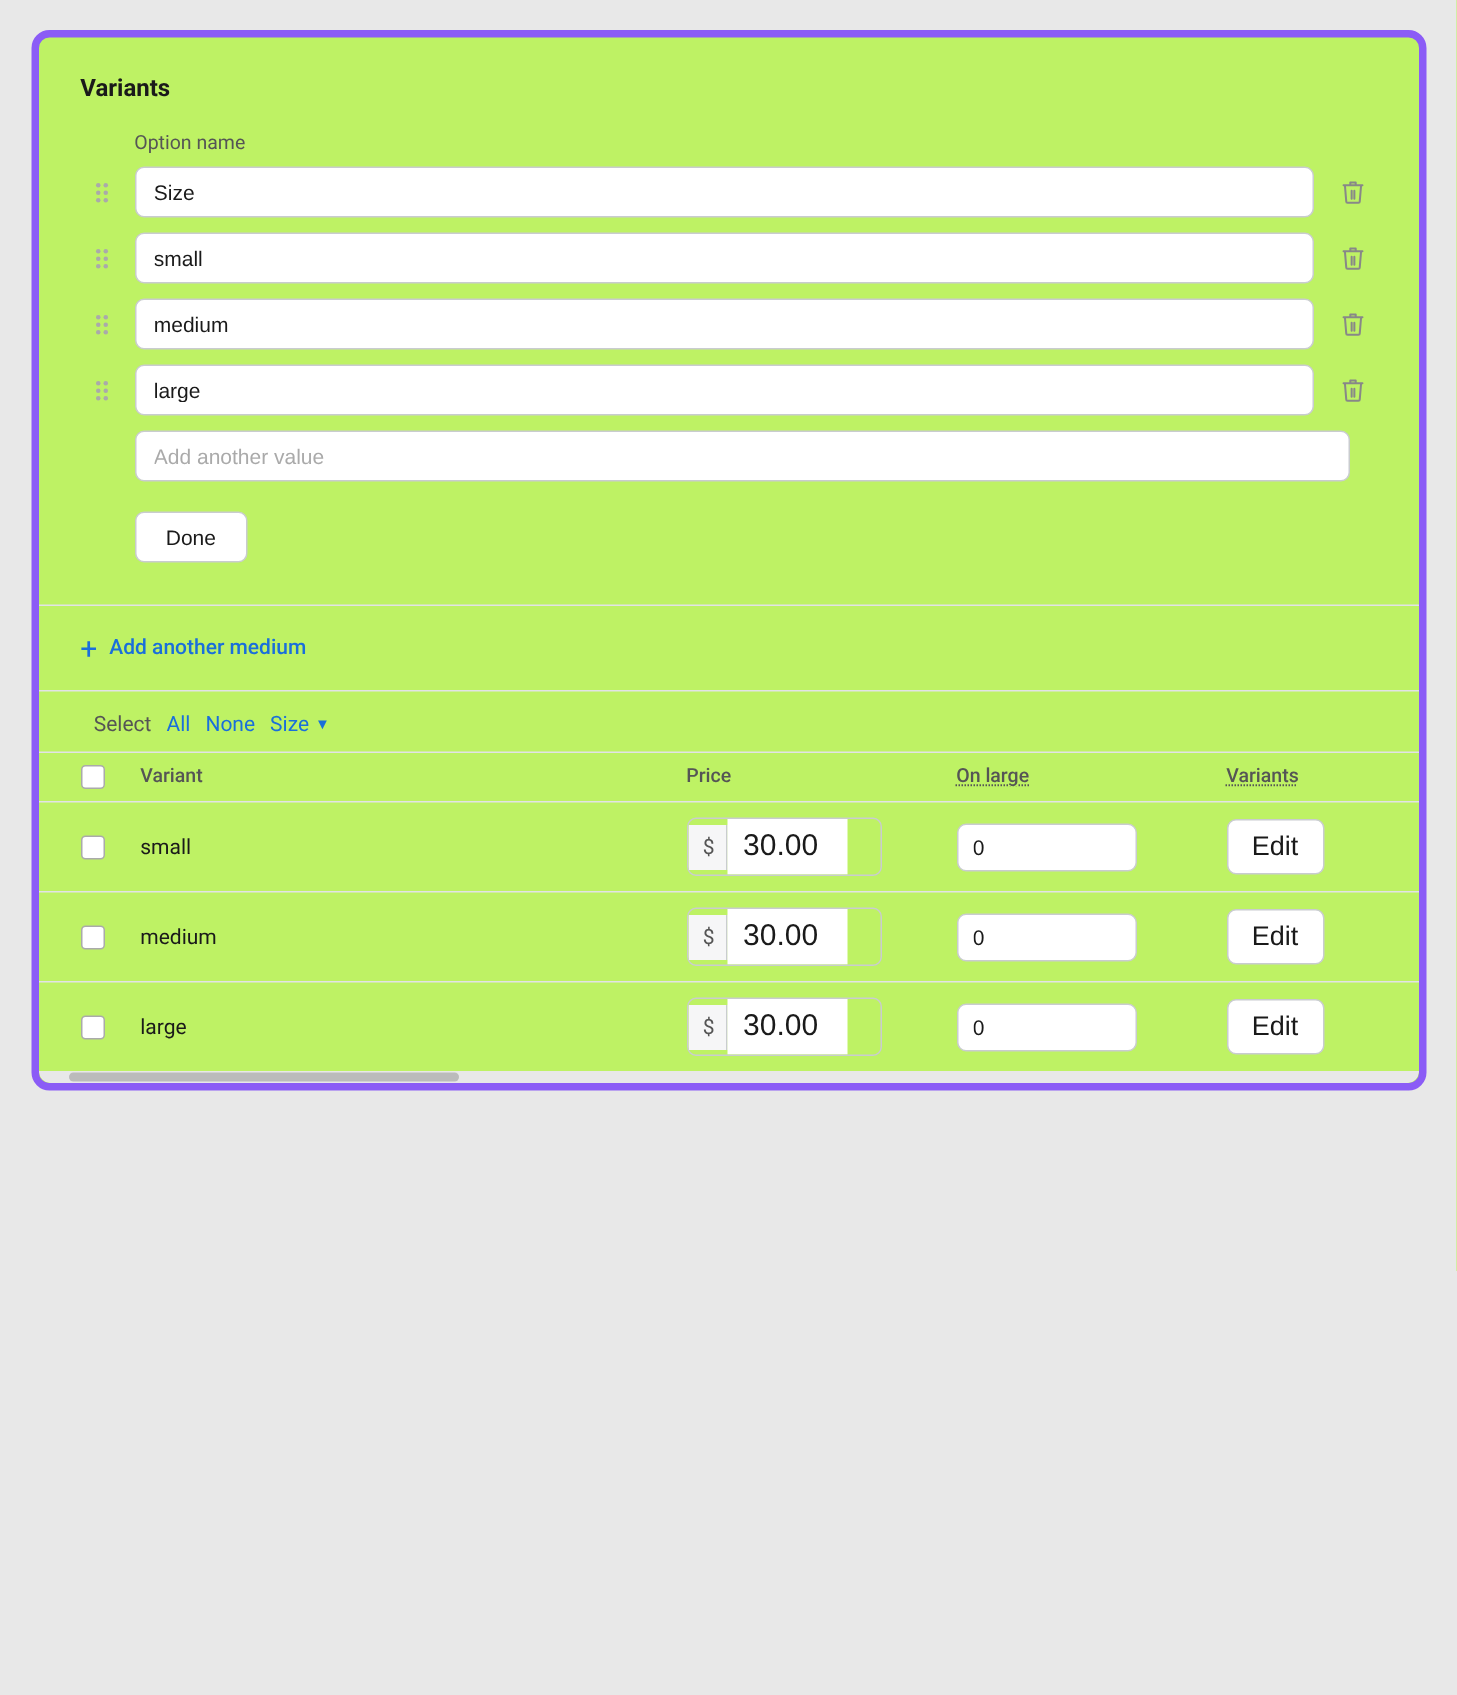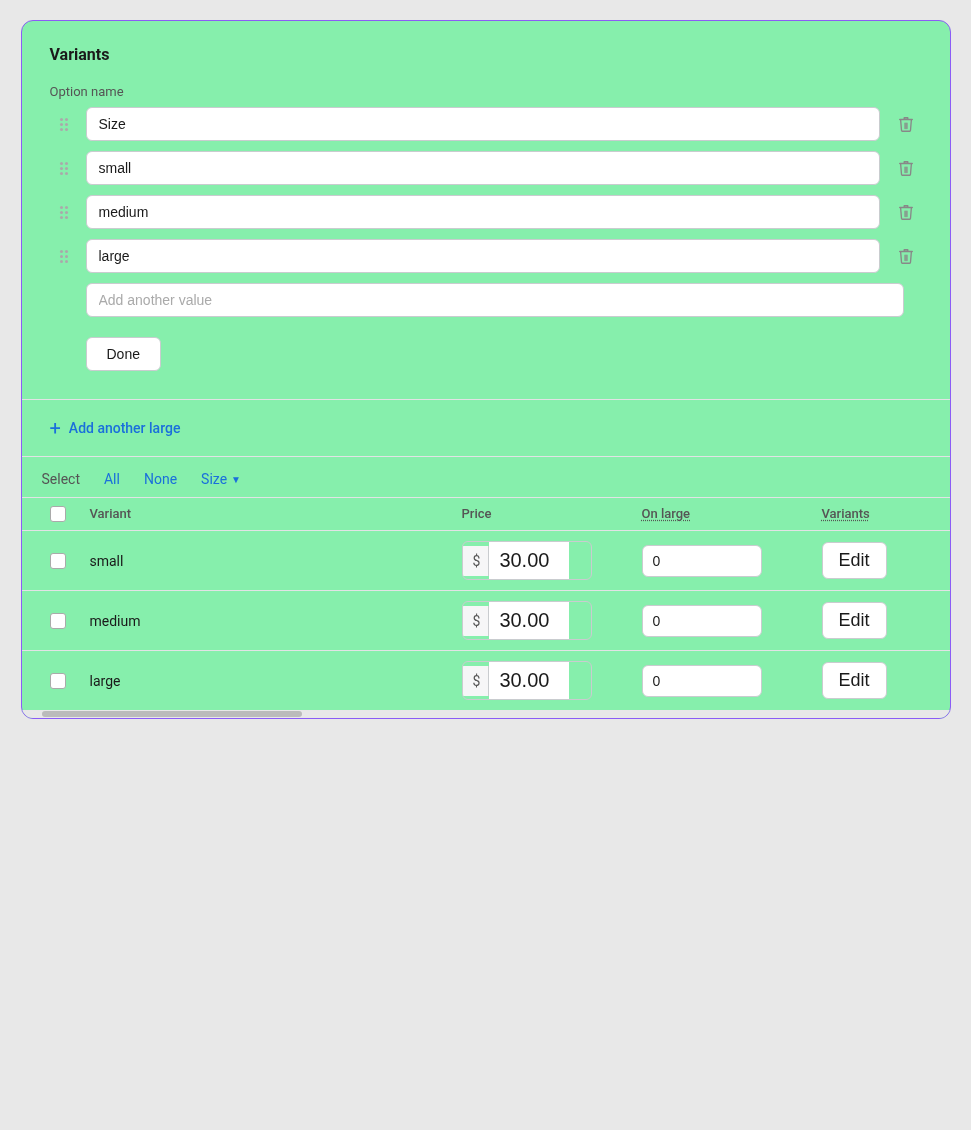--- a/index.html
+++ b/index.html
@@ -4,40 +4,41 @@
   <style>
     * { box-sizing: border-box; margin: 0; padding: 0; }
     body {
       background: #e8e8e8;
       font-family: -apple-system, BlinkMacSystemFont, 'Segoe UI', Roboto, sans-serif;
       font-size: 14px;
       color: #1a1a1a;
       padding: 20px;
     }
     .card {
-      background: #86efac;
+      background: #bef264;
       border-radius: 12px;
-      border: 1px solid #8b5cf6;
+      border: 5px solid #8b5cf6;
       overflow: hidden;
       max-width: 930px;
       margin: 0 auto;
     }
     .variants-section {
       padding: 24px 28px 28px;
     }
     .section-title {
       font-size: 16px;
       font-weight: 700;
       color: #1a1a1a;
       margin-bottom: 20px;
     }
     .option-name-label {
       font-size: 13px;
       color: #555;
       margin-bottom: 8px;
+      margin-left: 36px;
     }
     .input-row {
       display: flex;
       align-items: center;
       margin-bottom: 10px;
     }
     .drag-handle {
       width: 28px;
       display: flex;
       align-items: center;
@@ -124,22 +125,22 @@
       font-size: 14px;
       font-weight: 500;
     }
     .divider2 {
       border: none;
       border-top: 1px solid #e1e3e5;
     }
     .select-bar {
       display: flex;
       align-items: center;
-      gap: 24px;
-      padding: 14px 20px 10px;
+      gap: 10px;
+      padding: 14px 37px 10px;
       font-size: 14px;
     }
     .select-label {
       color: #555;
     }
     .select-link {
       color: #1a6fdb;
       cursor: pointer;
       font-size: 14px;
     }
@@ -375,21 +376,21 @@
     </div>
 
     
     <button class="done-btn">Done</button>
   </div>
 
   <hr class="divider">
 
   <div class="add-option-row">
     <span class="plus-icon">+</span>
-    <span class="add-option-text">Add another large</span>
+    <span class="add-option-text">Add another medium</span>
   </div>
 
   <hr class="divider2">
 
   <div class="select-bar">
     <span class="select-label">Select</span>
     <span class="select-link">All</span>
     <span class="select-link">None</span>
     <span class="size-dropdown">
       <span>Size</span>

